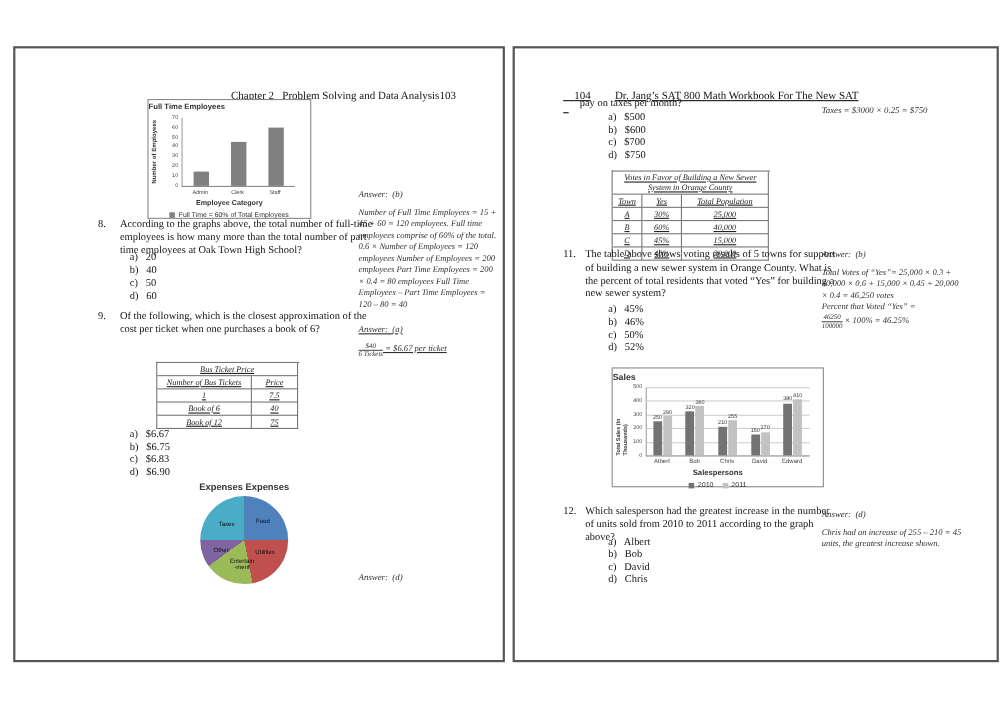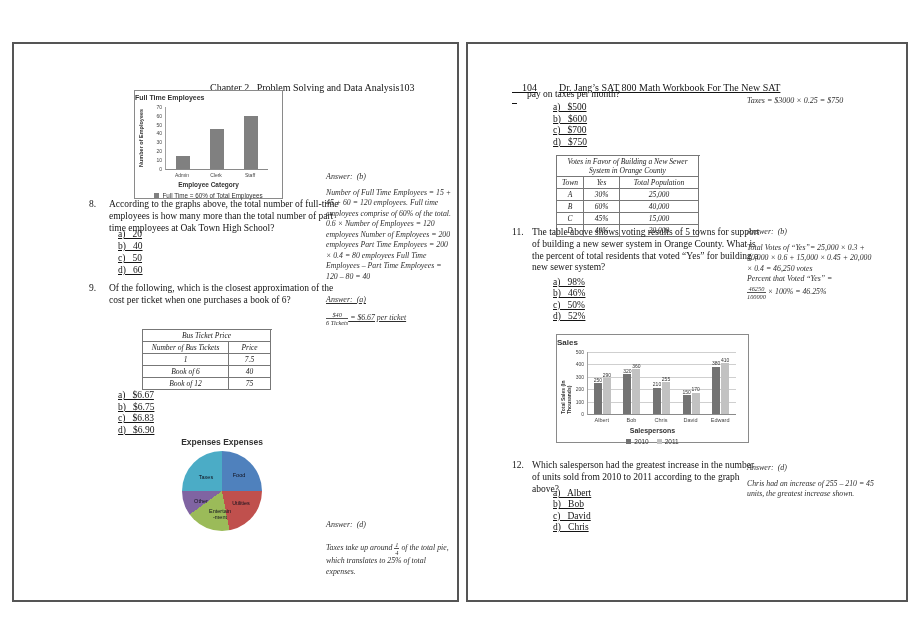--- a/index.html
+++ b/index.html
@@ -7,34 +7,34 @@
        font-family:"Liberation Serif","DejaVu Serif",serif;color:#141414;}
   .page{position:absolute;top:42px;height:560px;background:#fff;
         border:2px solid #555;box-sizing:border-box;}
   #page-left{left:12px;width:447px;}
   #page-right{left:466px;width:442px;}
   .ph{position:absolute;font-size:10px;white-space:pre;}
   .q{position:absolute;display:flex;font-size:9.5px;line-height:1.24;}
   .q .qnum{width:20px;flex:none;}
   .q .qtext{flex:1;}
   .opts{position:absolute;font-size:9.5px;line-height:12px;}
-  .opt-line{white-space:pre;text-decoration:underline;}
+  .opt-line{white-space:pre;}
   .ansbox{position:absolute;font-style:italic;color:#2f2f2f;}
   .ans-label{font-size:8px;white-space:pre;}
   .ans-body{font-size:7.8px;line-height:1.34;margin-top:7px;}
   .frac{display:inline-block;text-align:center;vertical-align:-5px;
         font-size:6.3px;line-height:1.15;}
   .frac>span{display:block;}
   .frac .fn{border-bottom:1px solid #555;padding:0 1px;}
   
   .dtable{position:absolute;display:grid;border-top:1px solid #777;border-left:1px solid #777;
           font-style:italic;font-size:7.5px;color:#222;background:#fff;}
   .dtable>div{border-right:1px solid #777;border-bottom:1px solid #777;
               display:flex;align-items:center;justify-content:center;
-              padding:1px 2px;min-height:8px;text-align:center;}
+              padding:1px 2px;min-height:8px;text-align:center;text-decoration:underline;}
   .t-title{grid-column:1/-1;line-height:1.2;}
   
   .chart-box{position:absolute;border:1px solid #8a8a8a;background:#fff;}
   .c-title{position:absolute;top:3px;left:0;right:0;text-align:left;font-weight:bold;
            color:#333;font-family:"Liberation Sans","DejaVu Sans",sans-serif;}
   .c-plot{position:absolute;border-left:1px solid #a0a0a0;border-bottom:1px solid #8a8a8a;}
   .c-grid{position:absolute;height:1px;background:#cfcfcf;z-index:1;left:0;}
   .c-bar{position:absolute;z-index:2;}
   .c-dlab{position:absolute;z-index:3;width:16px;text-align:center;color:#333;
           font-family:"Liberation Sans","DejaVu Sans",sans-serif;}
@@ -146,21 +146,20 @@
   <div class="ansbox" style="left:312px;top:128px;width:128px;">
     <div class="ans-label">Answer:  (b)</div>
     <div class="ans-body">Number of Full Time Employees = 15 + 45 + 60 = 120 employees. Full time employees comprise of 60% of the total. 0.6 × Number of Employees = 120 employees Number of Employees = 200 employees Part Time Employees = 200 × 0.4 = 80 employees Full Time Employees – Part Time Employees = 120  – 80 = 40</div>
   </div>
   <div class="ansbox" style="left:312px;top:251px;width:132px;text-decoration:underline;">
     <div class="ans-label">Answer:  (a)</div>
     <div class="ans-body"><span class="frac"><span class="fn">$40</span><span>6 Tickets</span></span><span> = $6.67 per ticket</span></div>
   </div>
   <div class="ansbox" style="left:312px;top:476px;width:128px;">
     <div class="ans-label">Answer:  (d)</div>
-    <div class="ans-body" style="margin-top:12px;"><span>Taxes take up around </span><span class="frac"><span class="fn">1</span><span>4</span></span><span> of the total pie, which translates to  25% of total expenses.</span></div>
   </div>
 </div>
 
 <div class="page" id="page-right">
   <div class="ph" style="left:44px;top:27px;text-decoration:underline;">
     <span>104</span><span style="margin-left:22px;">Dr. Jang’s SAT 800 Math Workbook For The New SAT</span>
   </div>
 
   <div class="ph" style="left:59px;top:45px;font-size:9.5px;">pay on taxes per month?</div>
   <div class="opts" style="left:85px;top:58px;line-height:11.5px;">
@@ -190,21 +189,21 @@
       <div>D</div>
       <div>40%</div>
       <div>20,000</div>
     </div>
 
   <div class="q" style="left:44px;top:183px;width:252px;">
     <span class="qnum">11.</span>
     <span class="qtext">The table above shows voting results of 5 towns for support of building a new sewer system in Orange County. What is the percent of total residents that voted “Yes” for building a new sewer system?</span>
   </div>
   <div class="opts" style="left:85px;top:233px;line-height:11.3px;">
-      <div class="opt-line">a)   98%</div>
+      <div class="opt-line">a)   45%</div>
       <div class="opt-line">b)   46%</div>
       <div class="opt-line">c)   50%</div>
       <div class="opt-line">d)   52%</div>
     </div>
 
   <div class="ansbox" style="left:279px;top:183px;width:128px;">
     <div class="ans-label">Answer:  (b)</div>
     <div class="ans-body">
       <div>Total Votes of “Yes”= 25,000 × 0.3 + 40,000 × 0.6 + 15,000 × 0.45 + 20,000 × 0.4 = 46,250 votes</div>
       <div>Percent that Voted “Yes” =</div>

